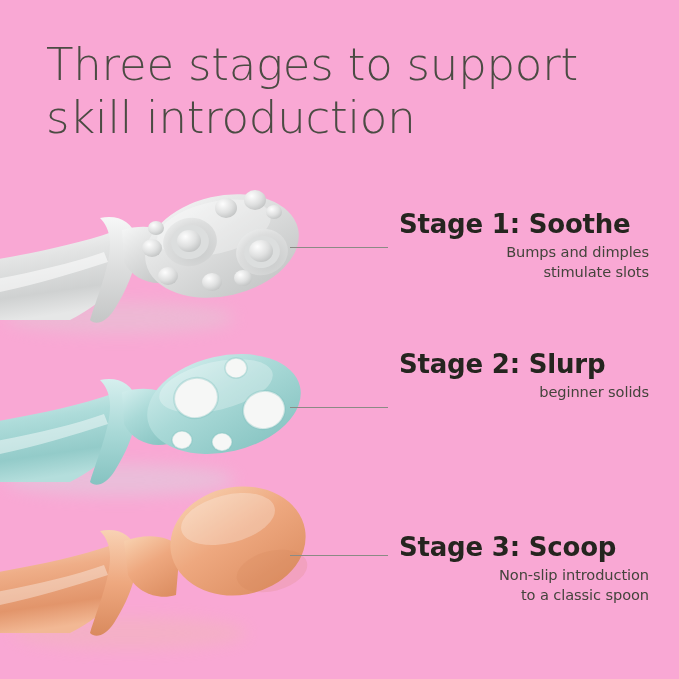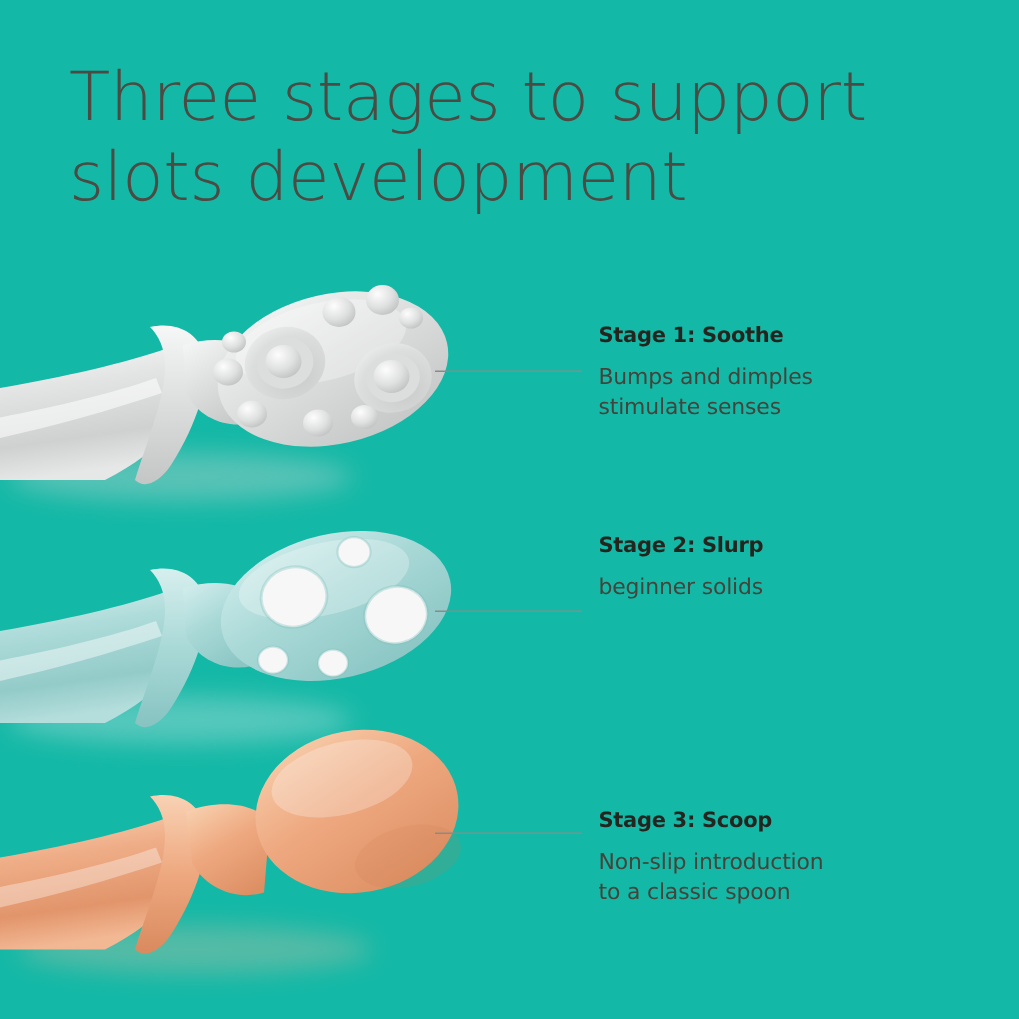--- a/index.html
+++ b/index.html
@@ -4,21 +4,21 @@
 <style>
   html, body {
     margin: 0;
     padding: 0;
     background: #ffffff;
   }
   #page {
     position: relative;
     width: 679px;
     height: 679px;
-    background: #14b8a6;
+    background: #f9a8d4;
     overflow: hidden;
     font-family: "Liberation Sans", sans-serif;
   }
 
   
   #title-block {
     position: absolute;
     left: 46px;
     top: 38px;
     width: 560px;
@@ -35,36 +35,36 @@
 
   
   .callout {
     position: absolute;
     left: 399px;
     width: 250px;
   }
   .callout-heading {
     font-family: "DejaVu Sans", sans-serif;
     font-weight: bold;
-    font-size: 14px;
+    font-size: 26px;
     line-height: 24px;
     color: #25251f;
     letter-spacing: -0.2px;
     white-space: nowrap;
   }
   .callout-body {
     margin-top: 6px;
     font-family: "DejaVu Sans", sans-serif;
     font-weight: 400;
     font-size: 14.6px;
     line-height: 19.5px;
     color: #44443c;
     letter-spacing: -0.1px;
   }
-  .callout-body span { display: block; white-space: nowrap; }
+  .callout-body span { display: block; white-space: nowrap; text-align: right; }
 
   #callout-1 { top: 212px; }
   #callout-2 { top: 352px; }
   #callout-3 { top: 535px; }
 
   
   .leader-line {
     position: absolute;
     height: 1.4px;
     background: #8b8b85;
@@ -89,21 +89,21 @@
   #spoon-stage-2 { top: 160px; }
   #spoon-stage-3 { top: 305px; }
 </style>
 </head>
 <body>
 
 <div id="page">
 
   <div id="title-block">
     <div class="title-line">Three stages to support</div>
-    <div class="title-line">slots development</div>
+    <div class="title-line">skill introduction</div>
   </div>
 
   <div id="photo-area">
 
     <svg class="spoon" id="spoon-stage-1" viewBox="0 0 330 200">
       <defs>
         <linearGradient id="g1-handle" x1="0" y1="0" x2="0.25" y2="1">
           <stop offset="0%" stop-color="#fbfbfb"></stop>
           <stop offset="35%" stop-color="#e3e4e4"></stop>
           <stop offset="75%" stop-color="#cfd1d1"></stop>
@@ -252,21 +252,21 @@
   </div>
 
   <div class="leader-line" id="leader-line-1"></div>
   <div class="leader-line" id="leader-line-2"></div>
   <div class="leader-line" id="leader-line-3"></div>
 
   <div class="callout" id="callout-1">
     <div class="callout-heading">Stage 1: Soothe</div>
     <div class="callout-body">
       <span>Bumps and dimples</span>
-      <span>stimulate senses</span>
+      <span>stimulate slots</span>
     </div>
   </div>
 
   <div class="callout" id="callout-2">
     <div class="callout-heading">Stage 2: Slurp</div>
     <div class="callout-body">
       <span>beginner solids</span>
     </div>
   </div>
 

